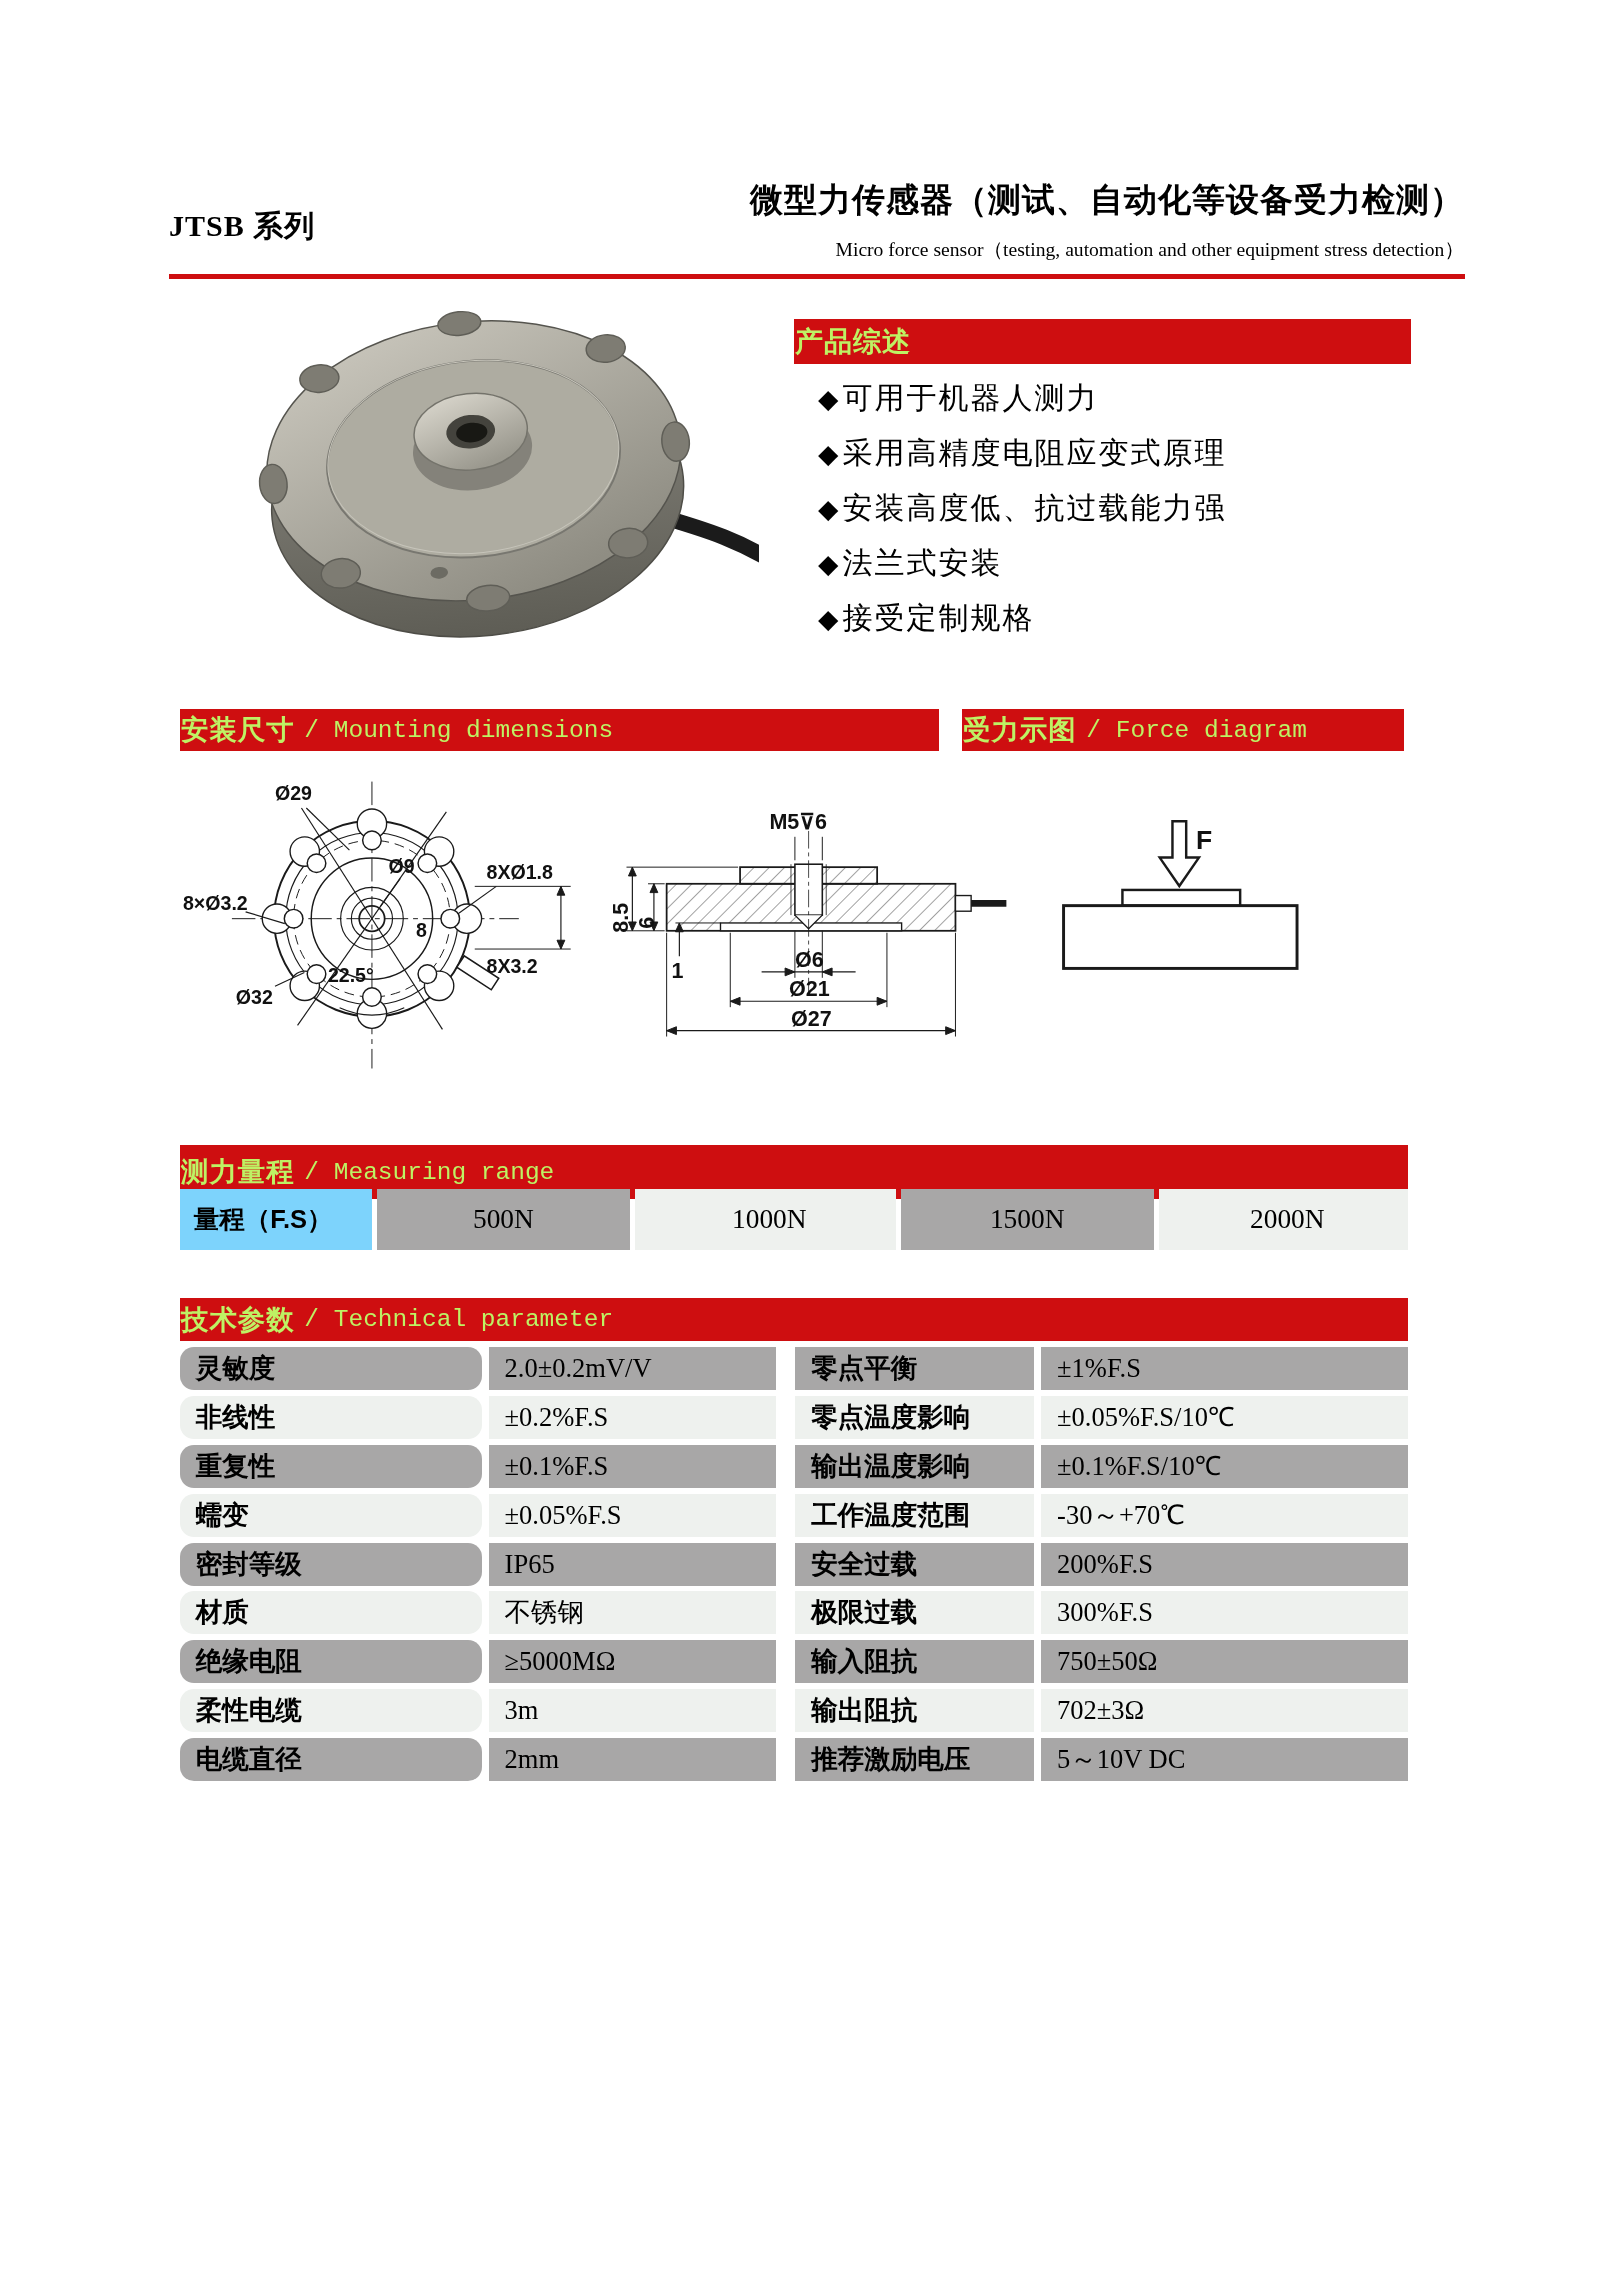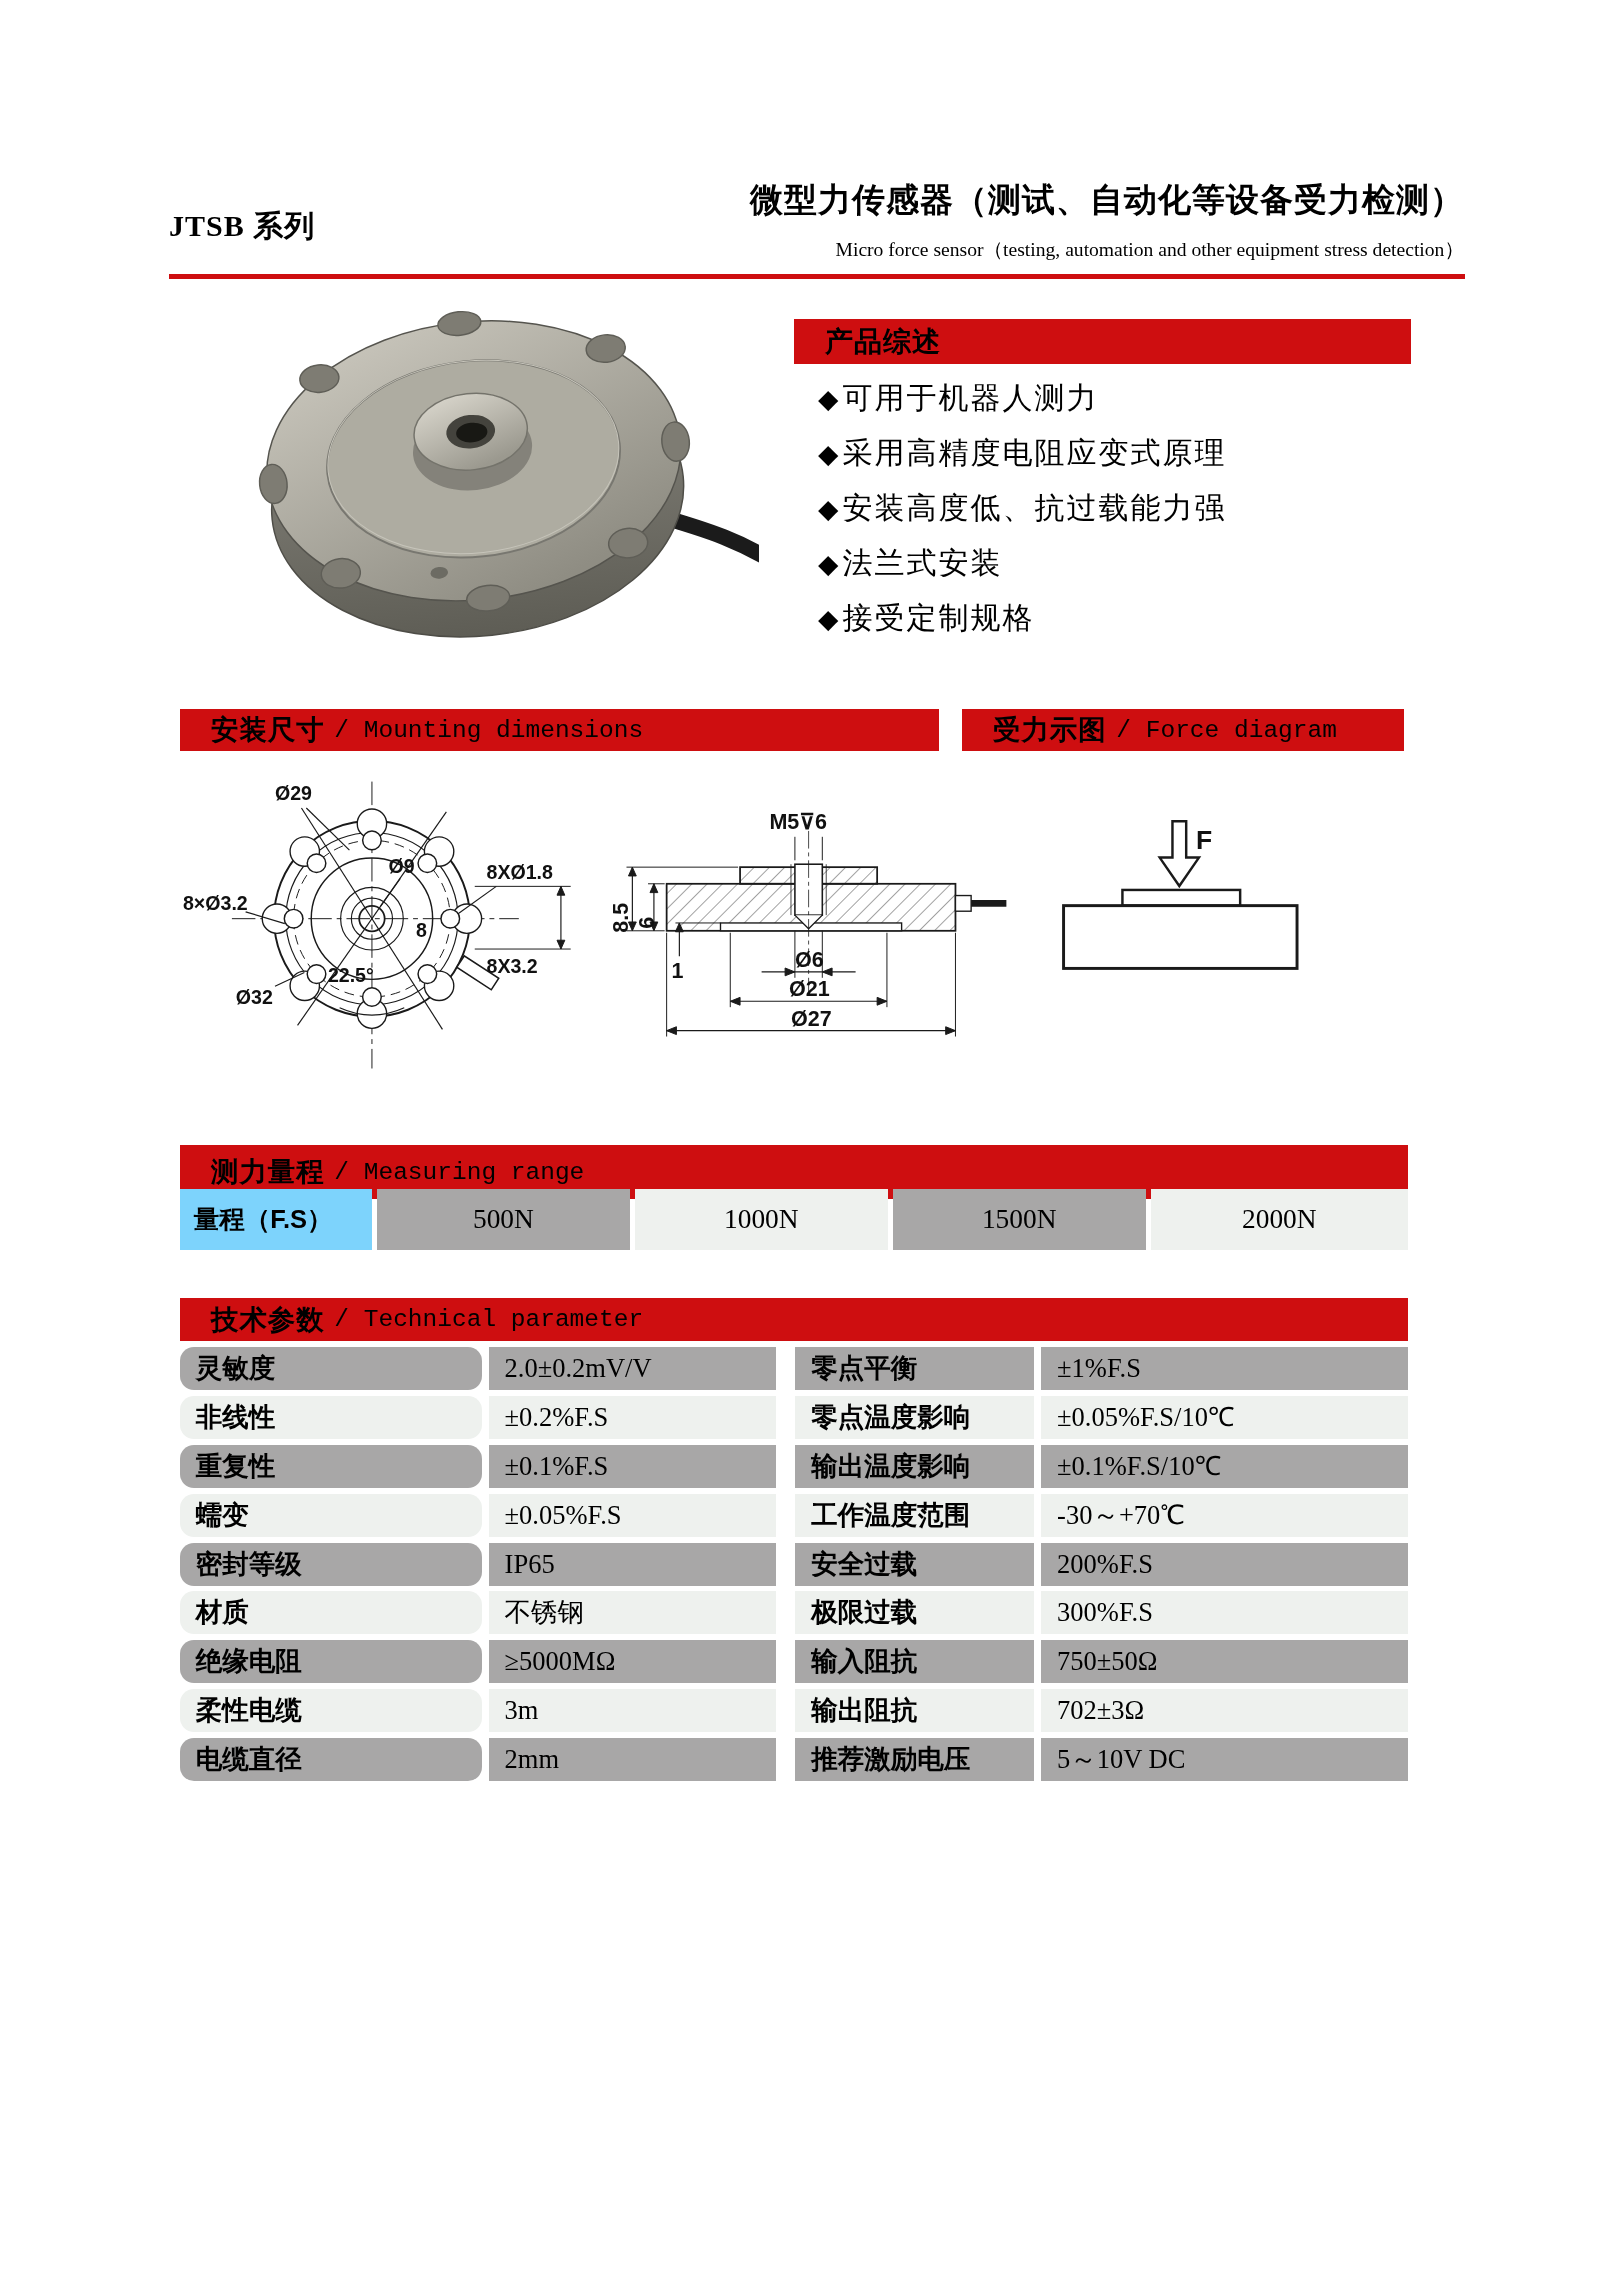--- a/index.html
+++ b/index.html
@@ -7,21 +7,21 @@
         font-family:"Liberation Sans",sans-serif;color:#000;}
   .abs{position:absolute;}
 
   
   .series{left:169px;top:206px;font-family:"Liberation Serif",serif;font-weight:600;font-size:30px;letter-spacing:1px;}
   .title{left:627px;top:178px;width:837px;text-align:right;font-weight:bold;font-size:33px;letter-spacing:1px;}
   .subtitle{left:627px;top:236px;width:837px;text-align:right;font-family:"Liberation Serif",serif;font-size:19.6px;}
   .rule{left:169px;top:274px;width:1296px;height:4.9px;background:#ce0e10;}
 
   
-  .redbar{background:#ce0e10;color:#000000;display:flex;align-items:center;padding-left:31px;box-sizing:border-box;}
+  .redbar{background:#ce0e10;color:#bef264;display:flex;align-items:center;padding-left:1px;box-sizing:border-box;}
   .bar-zh{font-weight:bold;font-size:27.4px;letter-spacing:1px;}
   .bar-en{font-family:Liberation Mono, monospace;font-size:24.5px;margin-left:9.8px;white-space:pre;}
 
   
   .ovbar{left:794px;top:319px;width:617px;height:45px;}
   .ovbar .bar-zh{font-size:28px;}
   .bullets{left:818px;top:370px;width:627px;list-style:none;margin:0;padding:0;}
   .bullets li{height:55px;line-height:55px;font-family:"Liberation Serif",serif;font-size:30px;letter-spacing:2px;}
   .bullets .mk{font-family:"Liberation Sans",sans-serif;font-size:26.5px;margin-right:2px;}
 
@@ -30,21 +30,21 @@
   .forcebar{left:962px;top:709px;width:442px;height:42px;}
   .rangebar{left:180px;top:1145px;width:1228px;height:54px;}
   .techbar{left:180px;top:1298px;width:1228px;height:43px;}
 
   
   .rangerow{left:180px;top:1189px;width:1228px;height:61px;display:flex;}
   .rangerow .lab{width:192px;background:#7dd3fc;font-weight:bold;font-size:25.5px;line-height:61px;padding-left:13.7px;box-sizing:border-box;}
   .rangerow .val{width:253px;margin-left:4.9px;text-align:center;font-family:"Liberation Serif",serif;font-size:27.4px;line-height:61px;}
   .rangerow .val:last-child{flex:1;}
   .dark{background:#a8a7a7;}
-  .light{background:#eef1ee;}
+  .light{background:#eef1ee;padding-left:8px;}
 
   
   .techrows{left:180px;top:1347px;width:1228px;}
   .trow{display:flex;height:43px;margin-bottom:5.9px;}
   .trow>div{box-sizing:border-box;line-height:43px;overflow:hidden;}
   .c1{width:302px;padding-left:15.7px;font-weight:bold;font-size:26.5px;border-radius:14px;}
   .c2{width:287px;margin-left:6.9px;padding-left:15.7px;font-family:"Liberation Serif",serif;font-size:26.5px;}
   .c3{width:239px;margin-left:19.6px;padding-left:15.7px;font-weight:bold;font-size:26.5px;}
   .c4{flex:1;margin-left:6.9px;padding-left:15.7px;font-family:"Liberation Serif",serif;font-size:26.5px;}
 

